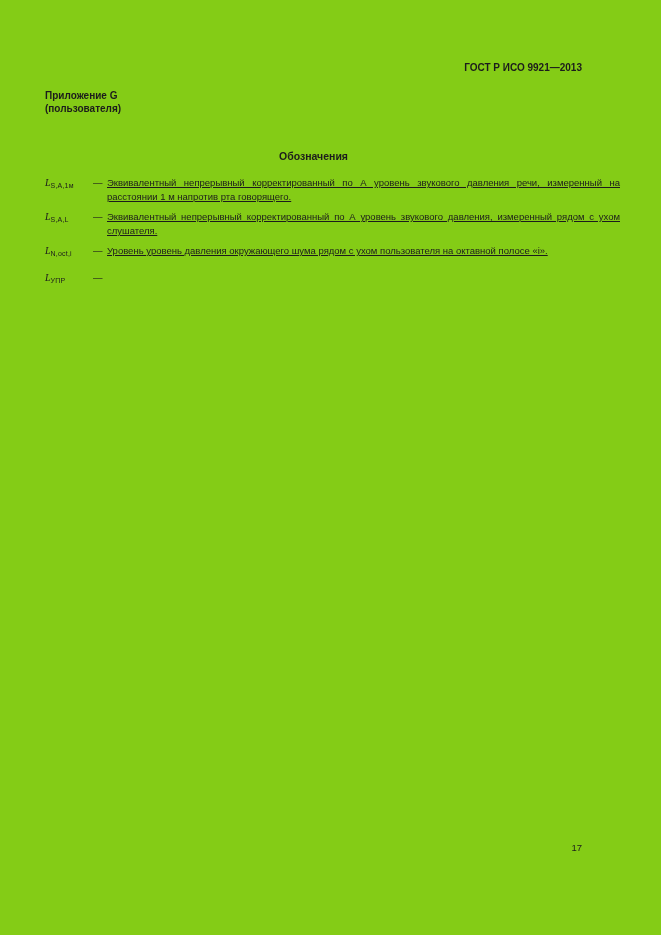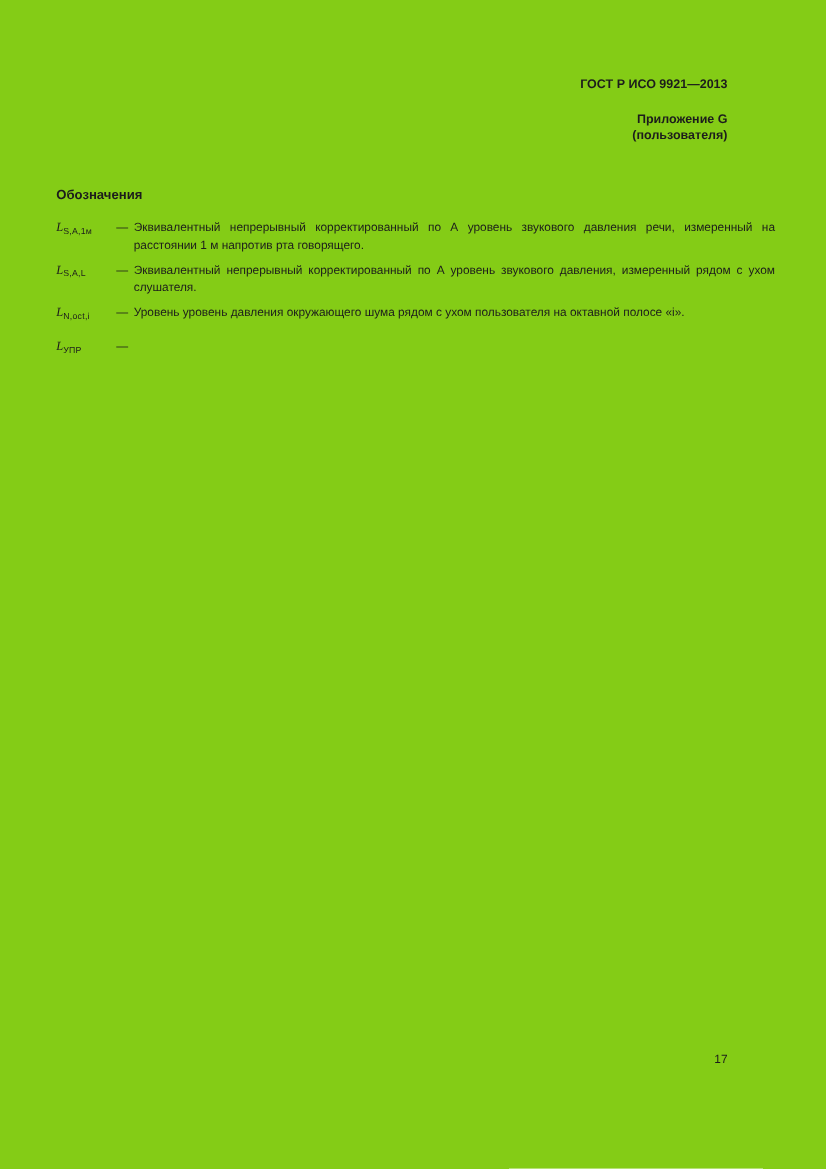--- a/index.html
+++ b/index.html
@@ -22,30 +22,31 @@
     right: 79px;
     font-size: 10px;
     font-weight: bold;
     white-space: nowrap;
   }
   .appendix-head {
     position: absolute;
     top: 89px;
     left: 45px;
     width: 537px;
-    text-align: right;
+    text-align: left;
     font-size: 10px;
     font-weight: bold;
     line-height: 13px;
   }
   .section-title {
     position: absolute;
     top: 150px;
     left: 45px;
     width: 537px;
+    text-align: center;
     font-size: 10.5px;
     font-weight: bold;
   }
   .symbols {
     position: absolute;
     top: 176px;
     left: 45px;
     width: 575px;
   }
   .sym-row {
@@ -71,20 +72,21 @@
     vertical-align: -2px;
     letter-spacing: 0.2px;
   }
   .sym-dash {
     flex: none;
     width: 14px;
   }
   .sym-def {
     flex: 1;
     text-align: justify;
+    text-decoration: underline;
   }
   .page-number {
     position: absolute;
     top: 842px;
     right: 79px;
     font-size: 9.5px;
     text-align: center;
   }
 </style>
 </head>

